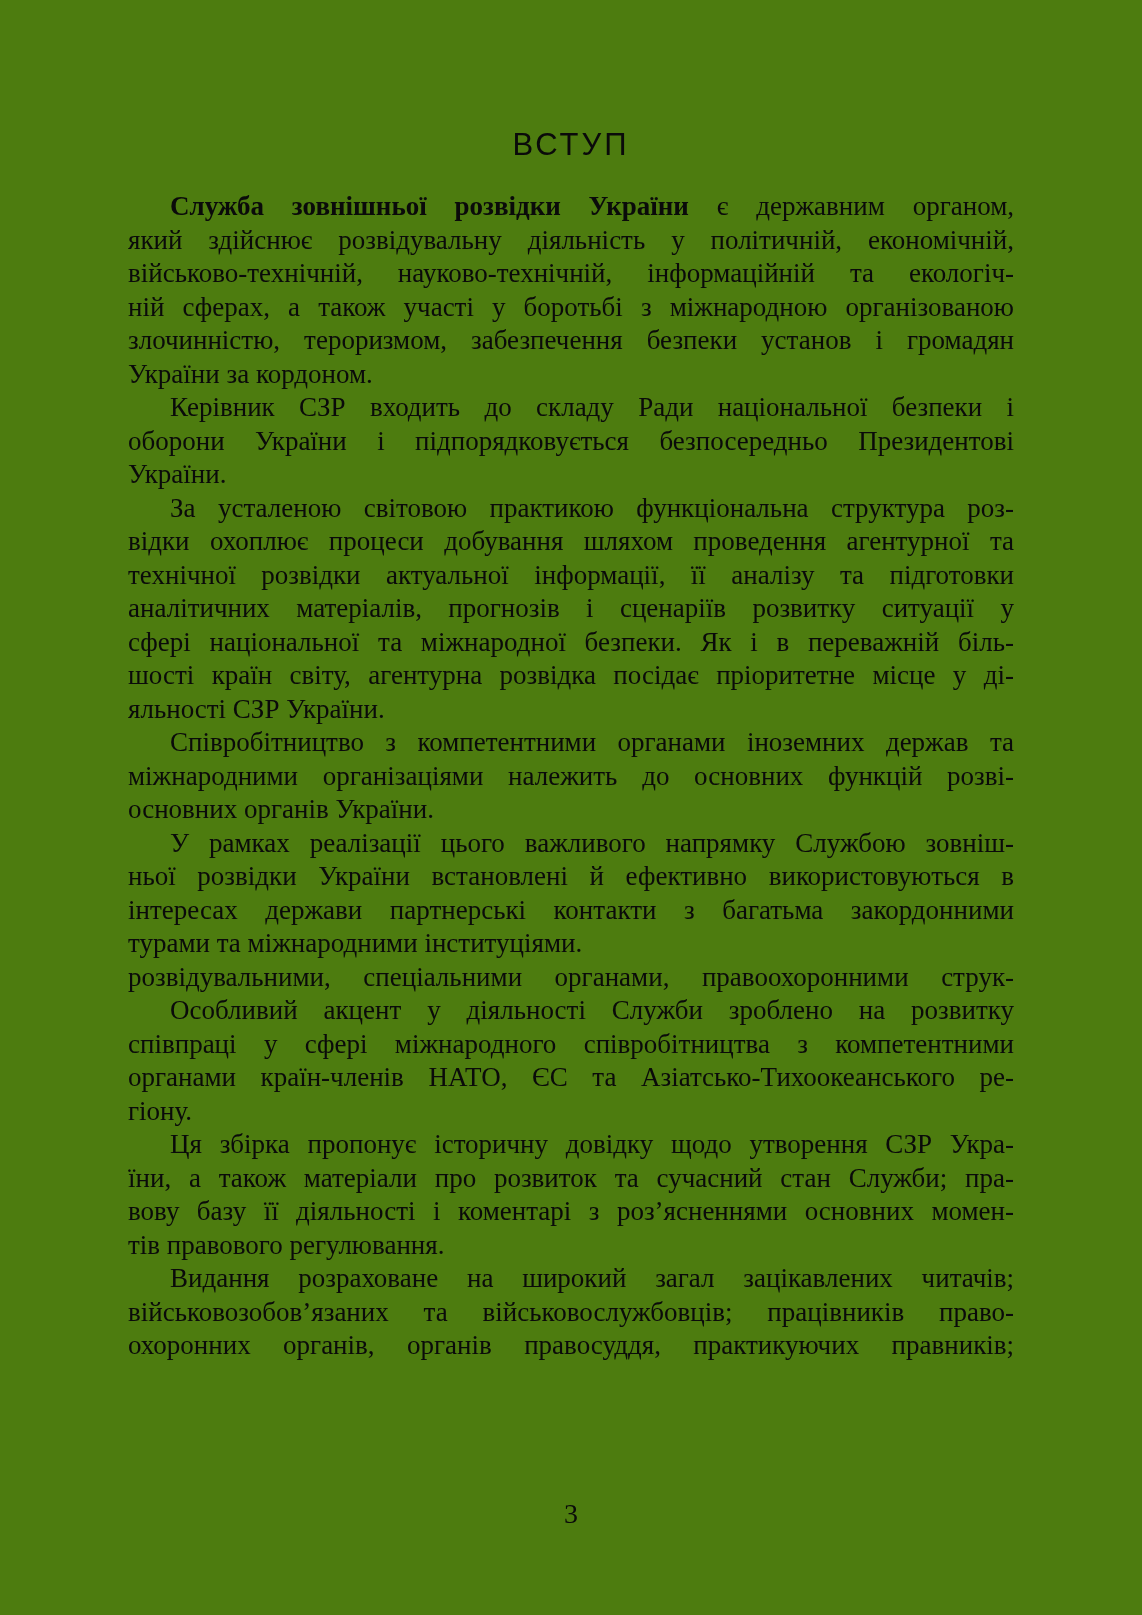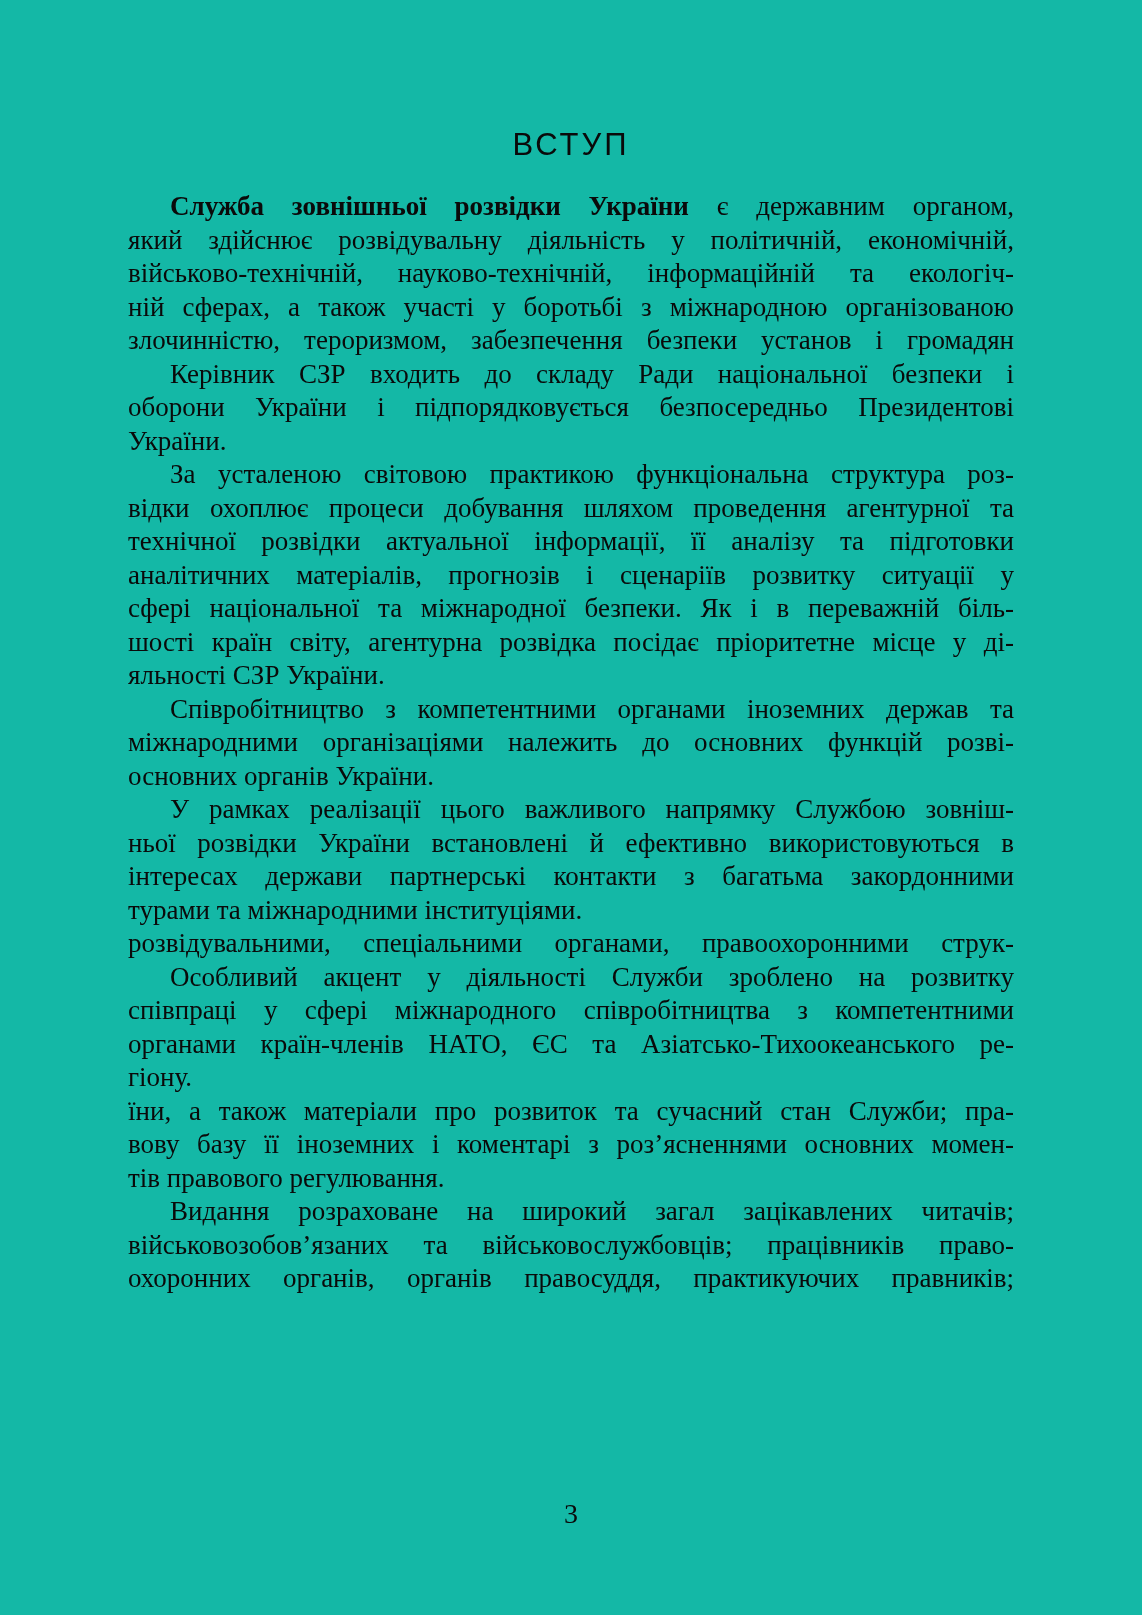--- a/index.html
+++ b/index.html
@@ -2,21 +2,21 @@
 <html lang="uk"><head>
 <meta charset="utf-8">
 <style>
   * { margin: 0; padding: 0; box-sizing: border-box; }
   html, body { width: 1142px; height: 1615px; }
   body { background: #ffffff; }
   .page {
     position: relative;
     width: 1142px;
     height: 1615px;
-    background: #14b8a6;
+    background: #4d7c0f;
     color: #0a0a0a;
     overflow: hidden;
   }
   .doc-title {
     position: absolute;
     top: 127px;
     left: 0;
     width: 100%;
     text-align: center;
     font-family: "Liberation Sans", sans-serif;
@@ -61,20 +61,21 @@
 <div class="page">
   <div class="doc-title">ВСТУП</div>
 
   <div class="content">
       <div class="paragraph">
         <div class="line first"><span class="bold">Служба зовнішньої розвідки України</span><span> є державним органом,</span></div>
         <div class="line">який здійснює розвідувальну діяльність у політичній, економічній,</div>
         <div class="line">військово-технічній, науково-технічній, інформаційній та екологіч-</div>
         <div class="line">ній сферах, а також участі у боротьбі з міжнародною організованою</div>
         <div class="line">злочинністю, тероризмом, забезпечення безпеки установ і громадян</div>
+        <div class="line last">України за кордоном.</div>
       </div>
       <div class="paragraph">
         <div class="line first">Керівник СЗР входить до складу Ради національної безпеки і</div>
         <div class="line">оборони України і підпорядковується безпосередньо Президентові</div>
         <div class="line last">України.</div>
       </div>
       <div class="paragraph">
         <div class="line first">За усталеною світовою практикою функціональна структура роз-</div>
         <div class="line">відки охоплює процеси добування шляхом проведення агентурної та</div>
         <div class="line">технічної розвідки актуальної інформації, її аналізу та підготовки</div>
@@ -95,22 +96,23 @@
         <div class="line last">турами та міжнародними інституціями.</div>
         <div class="line">розвідувальними, спеціальними органами, правоохоронними струк-</div>
       </div>
       <div class="paragraph">
         <div class="line first">Особливий акцент у діяльності Служби зроблено на розвитку</div>
         <div class="line">співпраці у сфері міжнародного співробітництва з компетентними</div>
         <div class="line">органами країн-членів НАТО, ЄС та Азіатсько-Тихоокеанського ре-</div>
         <div class="line last">гіону.</div>
       </div>
       <div class="paragraph">
+        <div class="line first">Ця збірка пропонує історичну довідку щодо утворення СЗР Укра-</div>
         <div class="line">їни, а також матеріали про розвиток та сучасний стан Служби; пра-</div>
-        <div class="line">вову базу її іноземних і коментарі з роз’ясненнями основних момен-</div>
+        <div class="line">вову базу її діяльності і коментарі з роз’ясненнями основних момен-</div>
         <div class="line last">тів правового регулювання.</div>
       </div>
       <div class="paragraph">
         <div class="line first">Видання розраховане на широкий загал зацікавлених читачів;</div>
         <div class="line">військовозобов’язаних та військовослужбовців; працівників право-</div>
         <div class="line">охоронних органів, органів правосуддя, практикуючих правників;</div>
       </div>
     </div>
 
   <div class="page-number">3</div>

